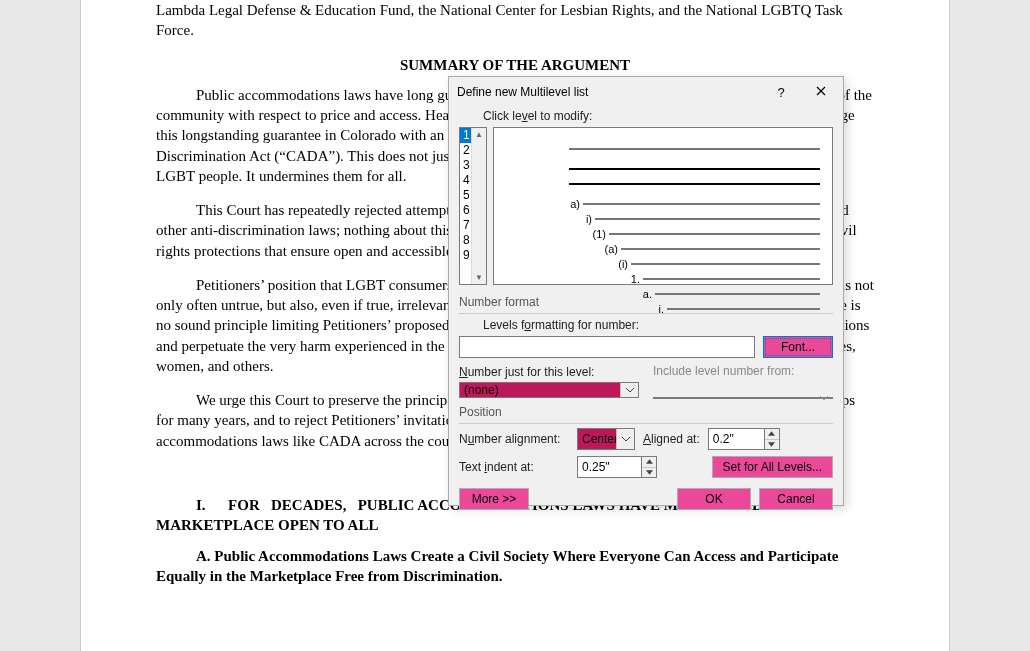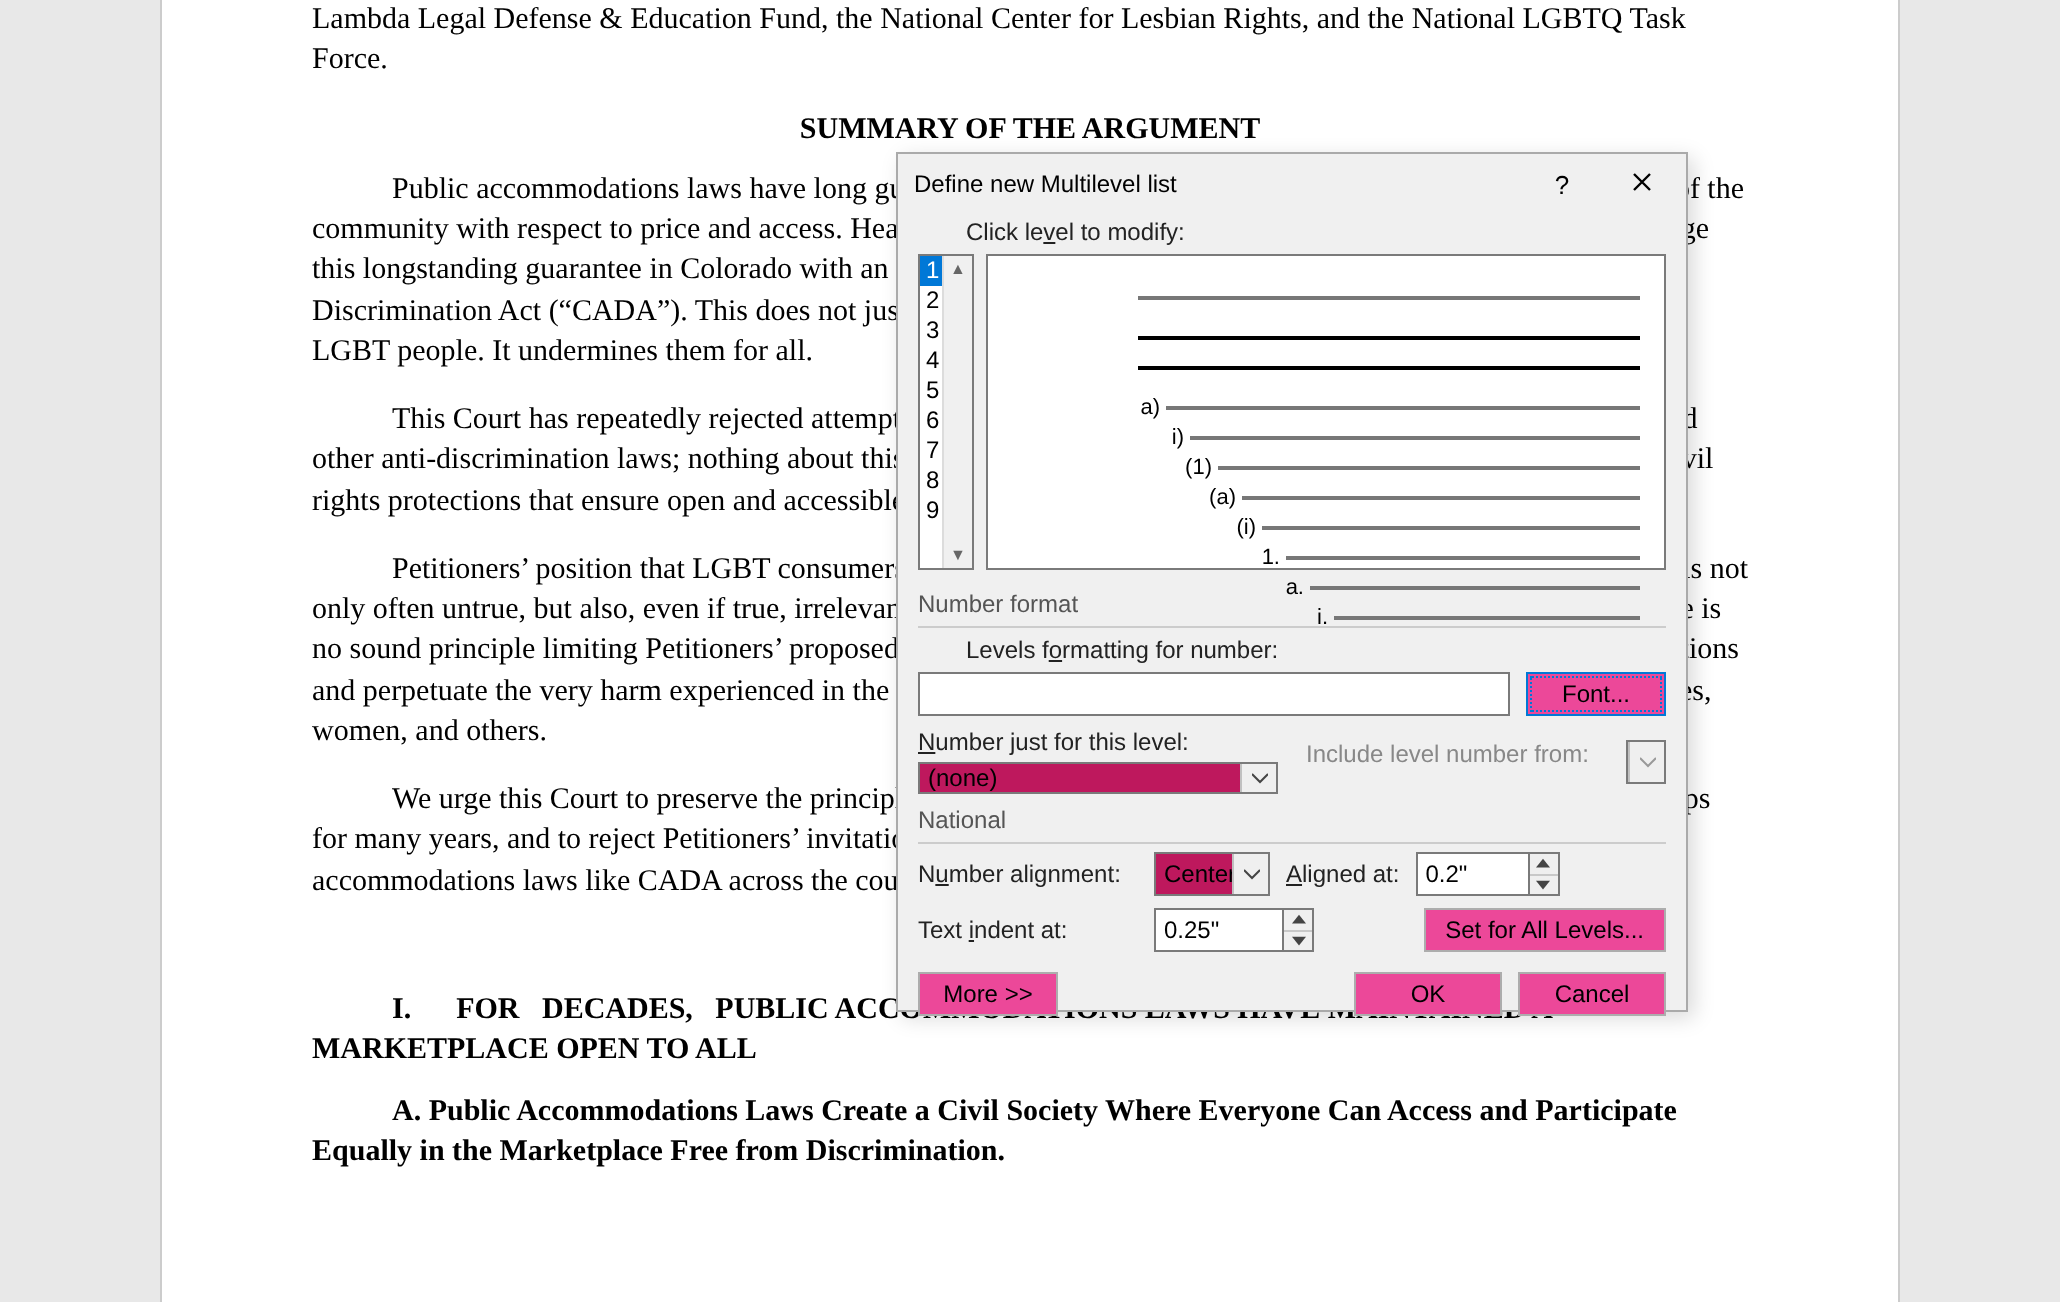--- a/index.html
+++ b/index.html
@@ -324,34 +324,34 @@
         <span class="lbl"><span class="u">N</span><span>umber just for this level:</span></span>
         <div class="sel">
           <span>(none)</span>
           <span class="chev">
               <svg viewBox="0 0 8 8">
                 <path d="M0 2 L4 6 L8 2" fill="none" stroke="#444"></path>
               </svg>
             </span>
         </div>
       </div>
-      <div style="flex:1; display:flex; flex-direction:row; gap:19px;">
+      <div style="flex:1; display:flex; flex-direction:column; gap:19px;">
         <span class="lbl dis">Include level number from:</span>
         <div class="sel disabled">
           <span></span>
           <span class="chev">
               <svg viewBox="0 0 8 8">
                 <path d="M0 2 L4 6 L8 2" fill="none" stroke="#999"></path>
               </svg>
             </span>
         </div>
       </div>
     </div>
 
-    <div class="group-label">National</div>
+    <div class="group-label">Position</div>
 
     <div class="field-row">
       <span class="lbl" style="width:110px;"><span>N</span><span class="u">u</span><span>mber alignment:</span></span>
       <div class="sel" style="width:58px;">
         <span>Centered</span>
         <span class="chev">
             <svg viewBox="0 0 8 8">
               <path d="M0 2 L4 6 L8 2" fill="none" stroke="#444"></path>
             </svg>
           </span>

